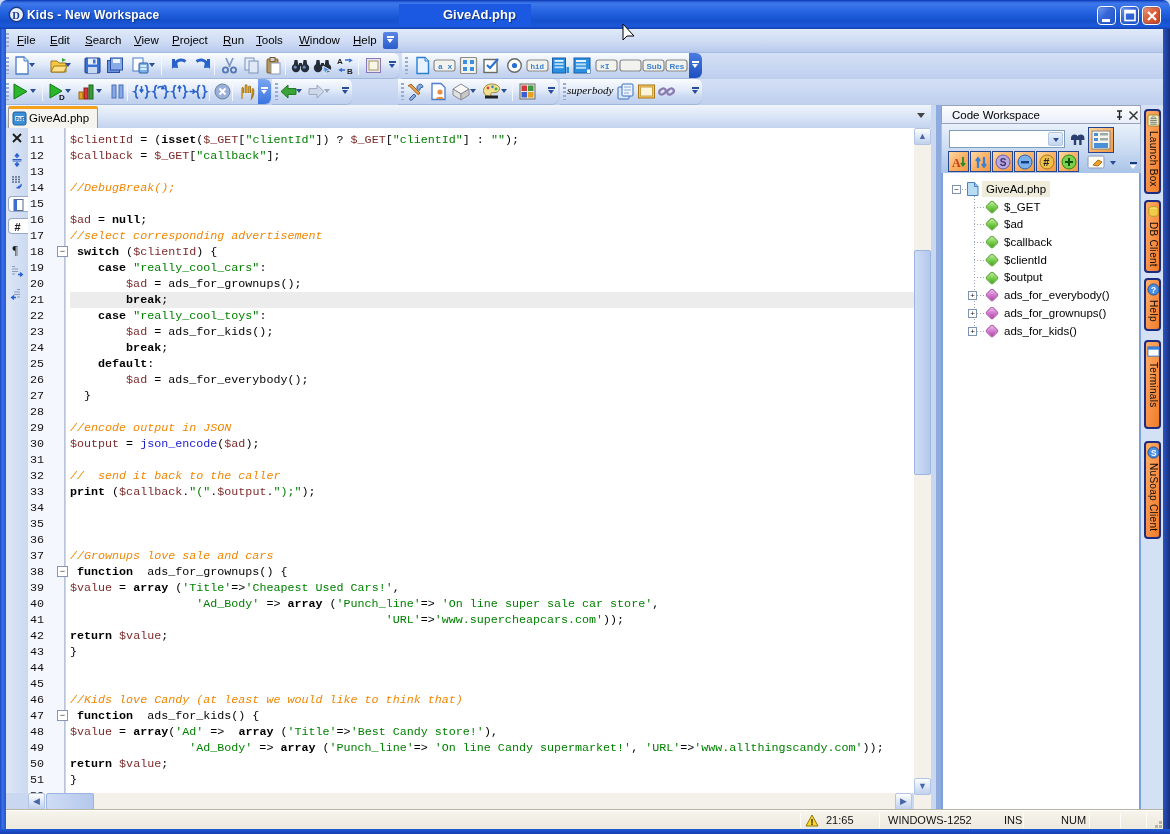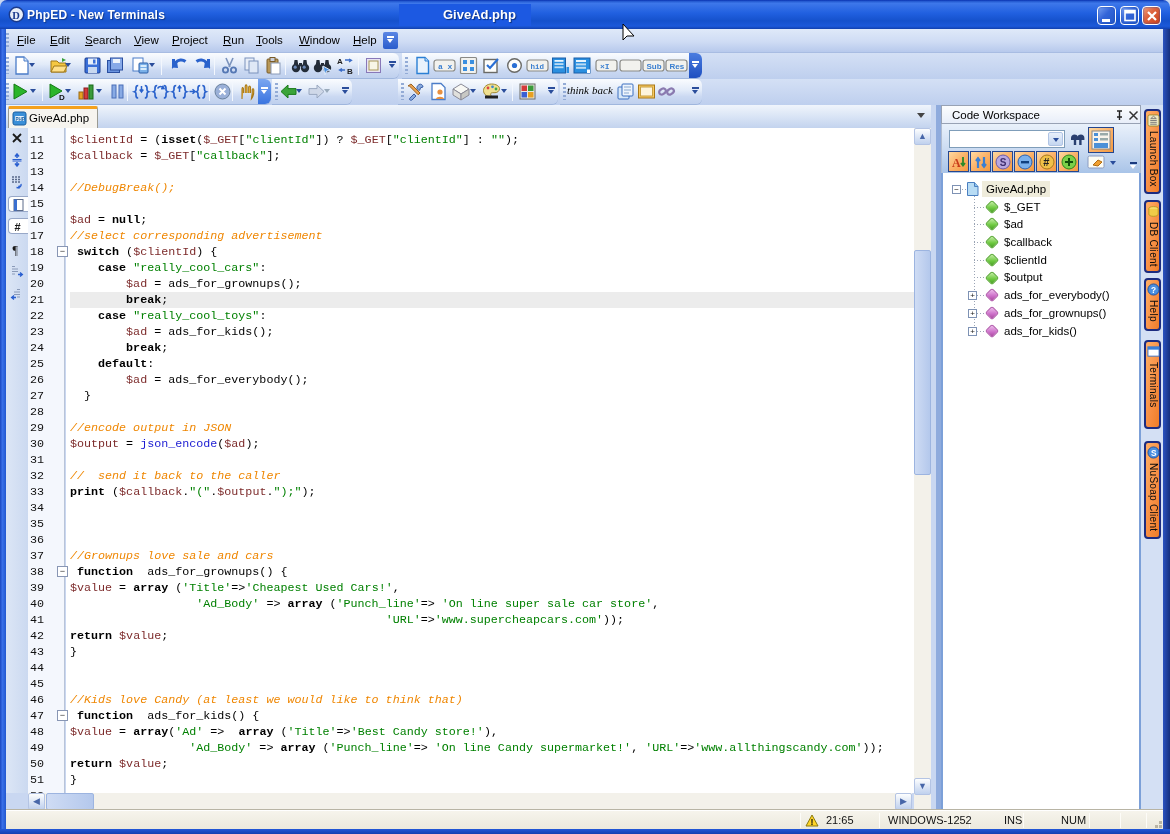--- a/index.html
+++ b/index.html
@@ -93,21 +93,21 @@
 
 #bl{left:0;top:29px;width:6px;height:800px;background:linear-gradient(90deg,#1a47c0,#3a70e8 40%,#2258d0)}
 #br{left:1163px;top:29px;width:7px;height:800px;background:linear-gradient(90deg,#2a52c0,#16307e)}
 #bb{left:0;top:829px;width:1170px;height:5px;background:linear-gradient(180deg,#2258d8,#143fb0)}
 </style></head><body>
 <div id="title" class="abs">
 <svg class="abs" style="left:8px;top:6px" width="17" height="17">
       <circle cx="8.5" cy="8.5" r="7.2" fill="#e8eef8" stroke="#1a3a8c" stroke-width="1.4"></circle>
       <text x="4.2" y="12.5" font-size="10.5" font-weight="bold" fill="#1a3a8c" font-family="Liberation Serif">D</text>
     </svg>
-<div class="abs txt">PhpED - New Terminals</div>
+<div class="abs txt">Kids - New Workspace</div>
 <div id="midcap" class="abs">
       <span>GiveAd.php</span>
     </div>
 <div class="abs capbtn" style="left:1097px">
       <svg width="19" height="19">
         <rect x="4" y="12" width="8" height="3" fill="#fff"></rect>
       </svg>
     </div>
 <div class="abs capbtn" style="left:1120px">
       <svg width="19" height="19">
@@ -479,22 +479,22 @@
           <rect x="4.5" y="11" width="5.5" height="5.5" fill="#3a5fd4"></rect>
           <rect x="11" y="11" width="5.5" height="5.5" fill="#e8a020"></rect>
         </svg>
       </div>
 <div class="chevd chevflat" style="background:none">
         <div class="chevmark"></div>
       </div>
 </div>
 <div class="tgrp" style="left:560px;width:142px">
       <div class="grip"></div>
-<span class="abs" style="left:7px;top:5px;font-size:11px;font-family:Liberation Serif;font-style:italic">think</span>
-<span class="abs" style="left:32px;top:5px;font-size:11px;font-family:Liberation Serif;font-style:italic">back</span>
+<span class="abs" style="left:7px;top:5px;font-size:11px;font-family:Liberation Serif;font-style:italic">super</span>
+<span class="abs" style="left:32px;top:5px;font-size:11px;font-family:Liberation Serif;font-style:italic">body</span>
 <div class="ticon" style="left:55px">
         <svg width="21" height="21" viewBox="0 0 21 21">
           <rect x="3" y="6" width="11" height="12" rx="1" fill="#d8e8f8" stroke="#3a6fc0"></rect>
           <rect x="7" y="3" width="11" height="12" rx="1" fill="#eef4fc" stroke="#3a6fc0"></rect>
           <path d="M9 6h7M9 9h7M9 12h5" stroke="#88a8d0"></path>
         </svg>
       </div>
       <div class="ticon" style="left:76px">
         <svg width="21" height="21" viewBox="0 0 21 21">
           <rect x="2.5" y="4" width="16" height="13" fill="#f8c860" stroke="#a87818"></rect>

